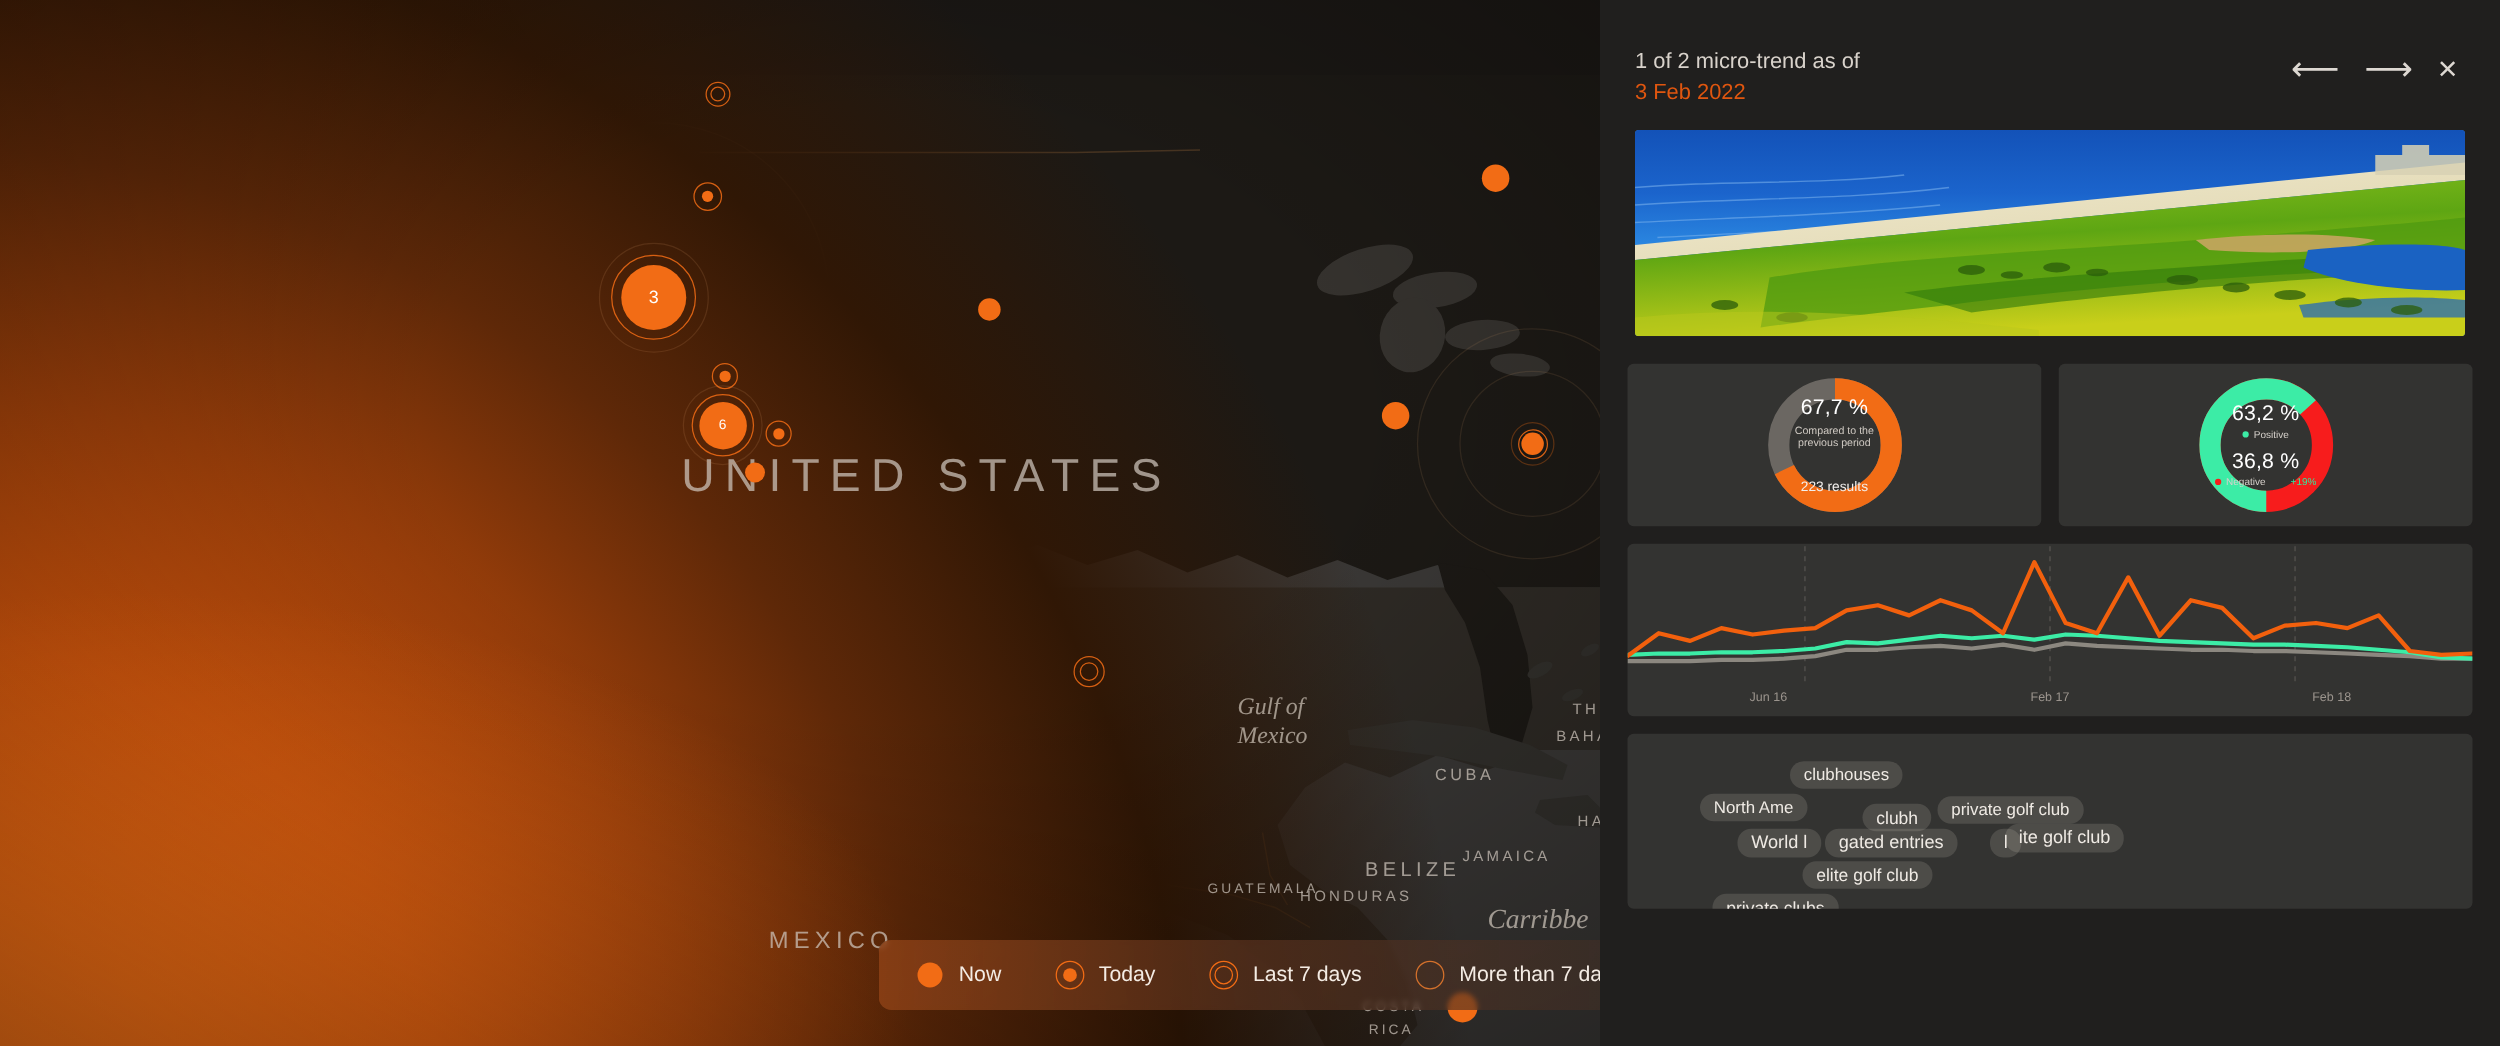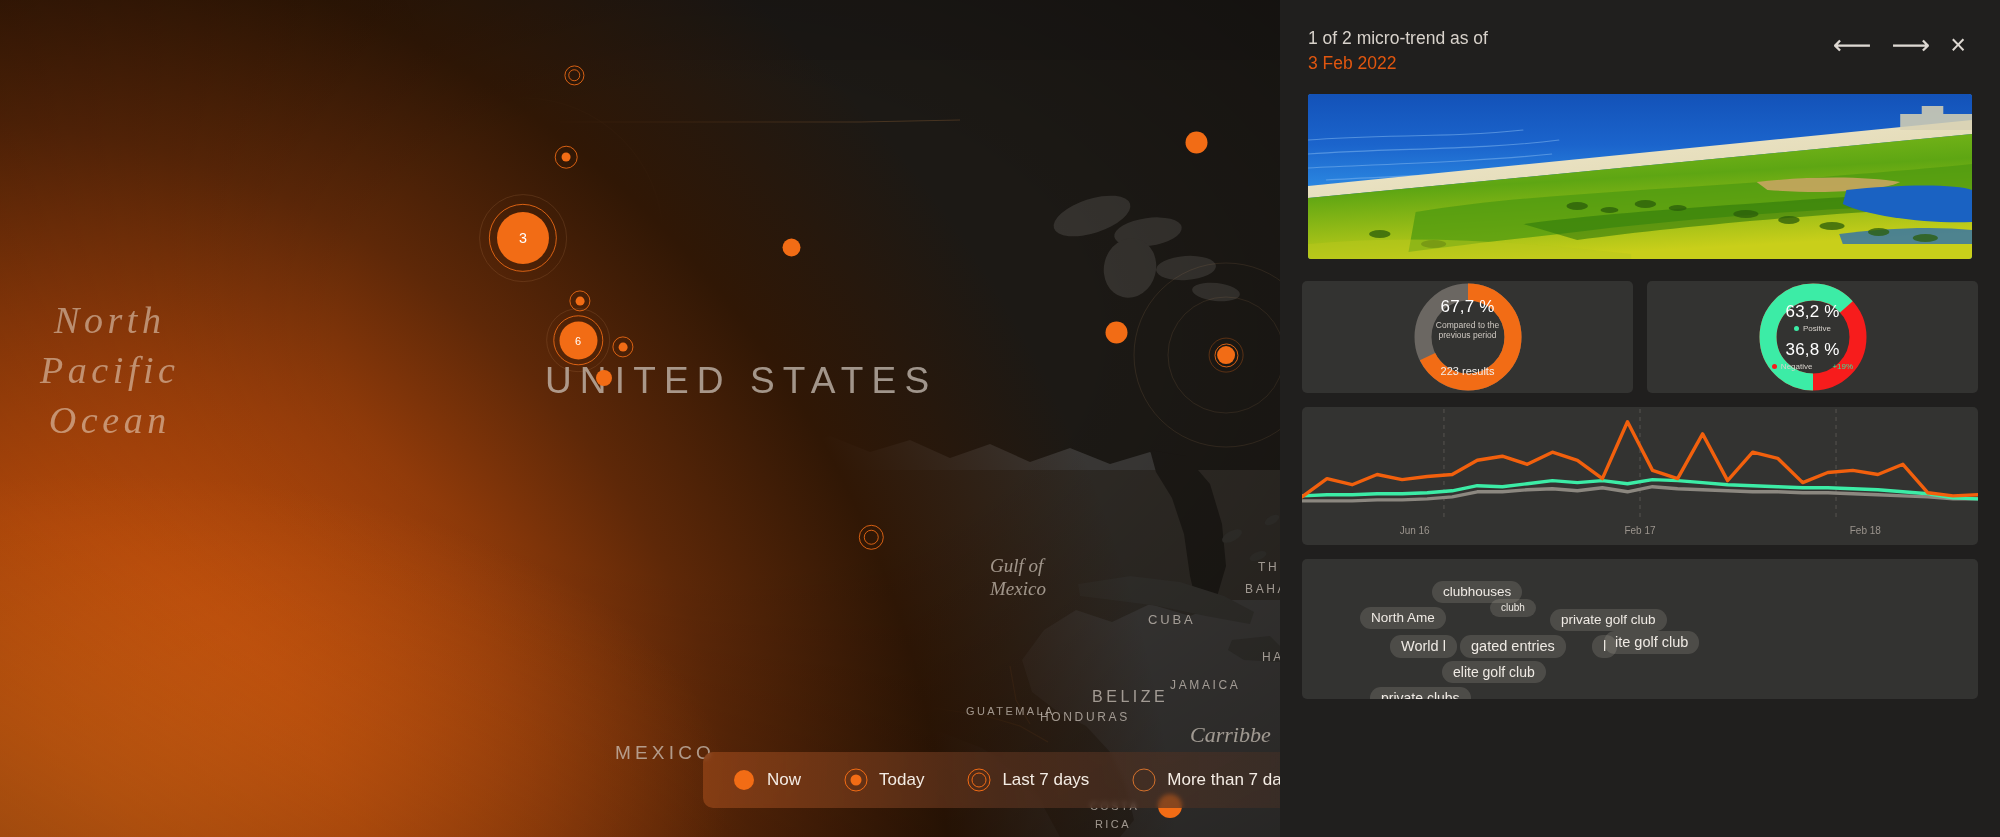--- a/index.html
+++ b/index.html
@@ -44,34 +44,34 @@
   .lg-gl i{position:absolute;left:50%;top:50%;transform:translate(-50%,-50%);border-radius:50%;display:block;}
   .gl-now i.f{width:20px;height:20px;background:#f26c15;}
   .gl-today i.r{width:21px;height:21px;border:1.6px solid #f26c15;}
   .gl-today i.f{width:11px;height:11px;background:#f26c15;}
   .gl-week i.r1{width:21px;height:21px;border:1.6px solid #f26c15;}
   .gl-week i.r2{width:13px;height:13px;border:1.6px solid #f26c15;}
   .gl-old i.r{width:21px;height:21px;border:1.6px solid #d4712c;}
 
   
   #panel{position:absolute;left:1280px;top:0;width:720px;height:837px;background:#201f1e;}
-  .p-head{padding:26px 28px 0 28px;display:flex;align-items:flex-start;justify-content:space-between;}
+  .p-head{padding:36px 28px 0 28px;display:flex;align-items:flex-start;justify-content:space-between;}
   .p-meta{font-size:17.5px;line-height:1.42;color:#d8d2cb;max-width:400px;}
   .p-date{color:#e0560f;}
   .p-nav{display:flex;align-items:center;gap:20px;padding-top:6px;padding-right:6px;}
   .navbtn{color:#ddd8d2;cursor:pointer;line-height:1;display:flex;align-items:center;justify-content:center;}
   .p-title{padding:12px 28px 0 28px;font-size:21px;line-height:1.36;color:#eae5df;max-width:400px;}
 
   .p-photo{margin:18px 28px 0 28px;height:165px;border-radius:3px;overflow:hidden;position:relative;}
   .p-photo svg{display:block;width:100%;height:100%;}
 
   .cards{margin:22px 22px 0 22px;}
   .row2{display:flex;gap:14px;}
   .card{background:#333331;border-radius:5px;}
-  .card-donut{flex:1;height:112px;display:flex;align-items:center;justify-content:center;position:relative;}
+  .card-donut{flex:1;height:130px;display:flex;align-items:center;justify-content:center;position:relative;}
   .donut-wrap{position:relative;width:114px;height:114px;}
   .donut-wrap svg{display:block;}
   .donut-txt{position:absolute;inset:0;display:flex;flex-direction:column;align-items:center;
      justify-content:center;text-align:center;color:#fff;}
   .d-big{font-size:17px;letter-spacing:.01em;}
   .d-sub{font-size:8.5px;color:#cfc9c2;line-height:1.25;margin-top:3px;}
   .d-res{font-size:11px;color:#f2efec;margin-top:24px;}
   .d-leg{font-size:8px;color:#d6d1cb;display:flex;align-items:center;gap:4px;justify-content:space-between;margin-top:2px;}
   .d-leg .sw{width:5px;height:5px;border-radius:50%;display:inline-block;}
   .d-up{color:#36e49a;font-size:8px;margin-left:16px;}
@@ -174,25 +174,20 @@
       </g>
 
       <path fill="rgba(255,190,140,.35)" d="M 24,700 L 44,712 L 22,722 Z"></path>
       <path fill="rgba(255,190,140,.28)" d="M 8,672 L 20,678 L 6,684 Z"></path>
     </svg>
 
     <div class="map-glow glow-a"></div>
     <div class="map-glow glow-b"></div>
     <div class="map-glow vignette"></div>
 
-    <div class="mlabel lbl-ocean" id="oceanLabel" style="left: 40px; top: 295px; font-size: 38px;">
-        <div>North</div>
-        <div>Pacific</div>
-        <div>Ocean</div>
-      </div>
 
     <div id="mapLabels">
         <div class="mlabel lbl-country" style="left: 545px; top: 360px; font-size: 37px;">UNITED STATES</div>
         <div class="mlabel lbl-country" style="left: 615px; top: 742px; font-size: 19px;">MEXICO</div>
         <div class="mlabel lbl-country" style="left: 1148px; top: 612px; font-size: 13px;">CUBA</div>
         <div class="mlabel lbl-country" style="left: 1170px; top: 678px; font-size: 12px;">JAMAICA</div>
         <div class="mlabel lbl-country" style="left: 1092px; top: 688px; font-size: 16px;">BELIZE</div>
         <div class="mlabel lbl-country" style="left: 1040px; top: 710px; font-size: 12px;">HONDURAS</div>
         <div class="mlabel lbl-country" style="left: 966px; top: 705px; font-size: 11px;">GUATEMALA</div>
         <div class="mlabel lbl-country" style="left: 1090px; top: 800px; font-size: 11px;">COSTA</div>
@@ -420,21 +415,21 @@
             <div class="xtick">Jun 16</div>
             <div class="xtick">Feb 17</div>
             <div class="xtick">Feb 18</div>
           </div>
       </div>
 
       <div class="card card-tags">
         <div class="tagcloud" id="tagcloud">
             <div class="tag" style="left: 130px; top: 22px; font-size: 13.5px;">clubhouses</div>
             <div class="tag" style="left: 58px; top: 48px; font-size: 13.5px;">North Ame</div>
-            <div class="tag" style="left: 188px; top: 40px; font-size: 10px;">clubh</div>
+            <div class="tag" style="left: 188px; top: 56px; font-size: 14px;">clubh</div>
             <div class="tag" style="left: 248px; top: 50px; font-size: 13.5px;">private golf club</div>
             <div class="tag" style="left: 88px; top: 76px; font-size: 14.5px; text-align: center;">World l</div>
             <div class="tag" style="left: 158px; top: 76px; font-size: 14.5px;">gated entries</div>
             <div class="tag" style="left: 290px; top: 76px; font-size: 14.5px;">l</div>
             <div class="tag" style="left: 302px; top: 72px; font-size: 14.5px;">ite golf club</div>
             <div class="tag" style="left: 140px; top: 102px; font-size: 14px;">elite golf club</div>
             <div class="tag" style="left: 68px; top: 128px; font-size: 14px;">private clubs</div>
           </div>
       </div>
 

